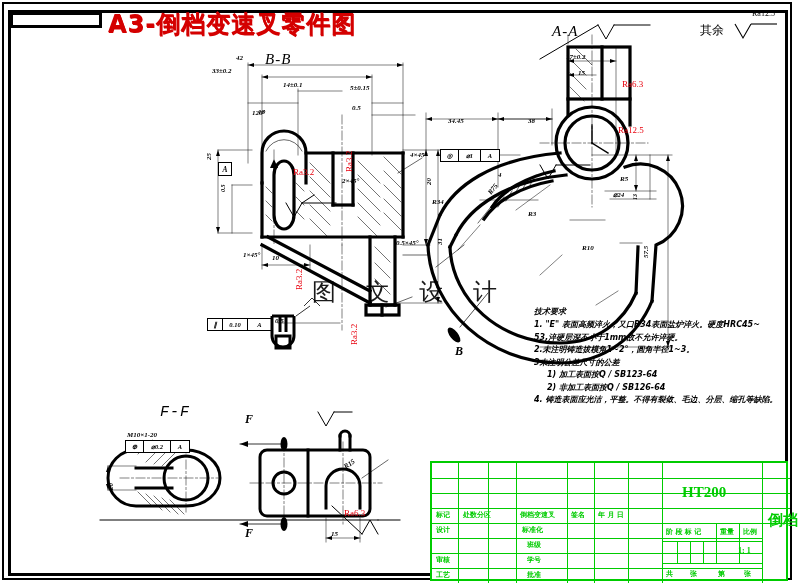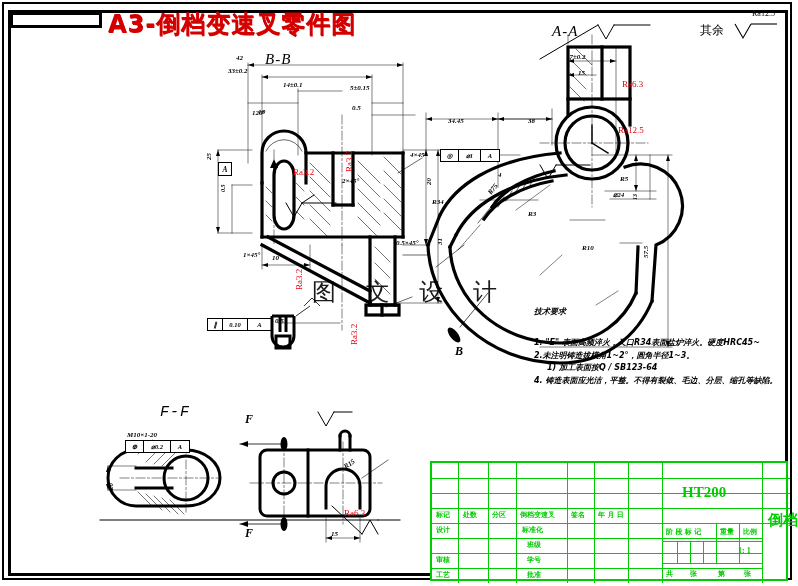--- a/index.html
+++ b/index.html
@@ -36,21 +36,21 @@
        text-shadow:0.6px 0.6px 0 #d40000;}
 
   
   #watermark{position:absolute;left:312px;top:276px;font-size:24px;
        color:#1a1a1a;letter-spacing:11px;
        font-family:"DejaVu Serif",serif;}
 
   
   #techreq{position:absolute;left:534px;top:306px;width:258px;color:#000;}
   #techreq .hd{font-size:8px;font-weight:bold;font-family:"DejaVu Sans",sans-serif;
-       margin-bottom:20px;font-style:italic;}
+       margin-bottom:2px;font-style:italic;}
   #techreq .ln{font-size:8px;font-style:italic;font-weight:bold;
        font-family:"DejaVu Sans",sans-serif;line-height:12.5px;white-space:nowrap;}
   #techreq .ind{padding-left:13px;}
 
   
   .fcf{position:absolute;display:flex;border:1px solid #000;background:#fff;
        height:11px;align-items:stretch;}
   .fcf>div{border-right:1px solid #000;display:flex;align-items:center;
        justify-content:center;padding:0 2px;font-size:6.5px;font-style:italic;
        font-weight:bold;font-family:"Liberation Serif",serif;}
@@ -220,21 +220,21 @@
       <g fill="#000" stroke="none">
         <polygon points="84,104 80,113 88,113"></polygon>
       </g>
       <g stroke-width="0.7">
           <line x1="84" y1="113" x2="84" y2="126"></line>
         </g>
     </g>
   </svg>
 
   <div class="t dim" style="left:236px;top:55px;">42</div>
-  <div class="t dim" style="left:228px;top:68px;">33±0.2</div>
+  <div class="t dim" style="left:212px;top:68px;">33±0.2</div>
   <div class="t dim" style="left:283px;top:82px;">14±0.1</div>
   <div class="t dim" style="left:350px;top:85px;">5±0.15</div>
   <div class="t dim" style="left:352px;top:105px;">0.5</div>
   <div class="t dim" style="left:252px;top:110px;">120°</div>
   <div class="t dim" style="left:258px;top:93px;margin-top:16px;">18</div>
   <div class="t dim vt" style="left:206px;top:160px;">25</div>
   <div class="t dim6 vt" style="left:220px;top:192px;">0.5</div>
   <div class="t dim vt" style="left:437px;top:245px;">31</div>
   <div class="t dim vt" style="left:426px;top:185px;">20</div>
   <div class="t dim" style="left:243px;top:232px;margin-top:20px;">1×45°</div>
@@ -414,22 +414,25 @@
   </div>
 
   <div class="t ra" style="left:622px;top:80px;">Ra6.3</div>
   <div class="t ra" style="left:618px;top:126px;">Ra12.5</div>
 
   <div class="t secletter" style="left:455px;top:345px;">B</div>
 
   <div id="techreq">
     <div class="hd cn">技术要求</div>
     <div class="ln">1. "E" 表面高频淬火，又口R34表面盐炉淬火。硬度HRC45~</div>
+    <div class="ln">53,淬硬层深不小于1mm故不允许淬硬。</div>
     <div class="ln">2.未注明铸造拔模角1~2°，圆角半径1~3。</div>
+    <div class="ln">3未注明公差尺寸的公差</div>
     <div class="ln ind">1) 加工表面按Q / SB123-64</div>
+    <div class="ln ind">2) 非加工表面按Q / SB126-64</div>
     <div class="ln">4. 铸造表面应光洁，平整。不得有裂敛、毛边、分层、缩孔等缺陷。</div>
   </div>
 
   <div class="t viewlbl" style="left:160px;top:405px;font-family:Liberation Mono, monospace;">F-F</div>
 
   <svg width="300" height="150" style="left:100px;top:428px;">
     <g stroke="#000" fill="none" stroke-linecap="square">
 
       <g stroke-width="3">
         <path d="M36,22 L86,22 A34,28 0 0 1 86,78 L36,78 A8,8 0 0 1 36,22 Z"></path>
@@ -562,21 +565,21 @@
     <div class="g" style="left:284px;top:60px;width:1px;height:40px;"></div>
     <div class="g" style="left:307px;top:60px;width:1px;height:40px;"></div>
     <div class="g" style="left:330px;top:45px;width:28px;height:1px;"></div>
 
     <div class="gn" style="left:250px;top:22px;font-size:15px;">HT200</div>
     <div class="gn cn" style="left:336px;top:50px;font-size:15px;">倒档变速叉</div>
     <div class="gn" style="left:306px;top:84px;font-size:8px;">1: 1</div>
 
     <div class="gt" style="left:4px;top:49px;">标记</div>
     <div class="gt" style="left:31px;top:49px;">处数</div>
-    <div class="gt" style="left:60px;top:49px;">分区</div>
+    <div class="gt" style="left:45px;top:49px;">分区</div>
     <div class="gt" style="left:88px;top:49px;">倒档变速叉</div>
     <div class="gt" style="left:139px;top:49px;">签名</div>
     <div class="gt" style="left:166px;top:49px;">年 月 日</div>
 
     <div class="gt" style="left:4px;top:64px;">设计</div>
     <div class="gt" style="left:4px;top:94px;">审核</div>
     <div class="gt" style="left:4px;top:109px;">工艺</div>
 
     <div class="gt" style="left:90px;top:64px;">标准化</div>
     <div class="gt" style="left:95px;top:79px;">班级</div>

